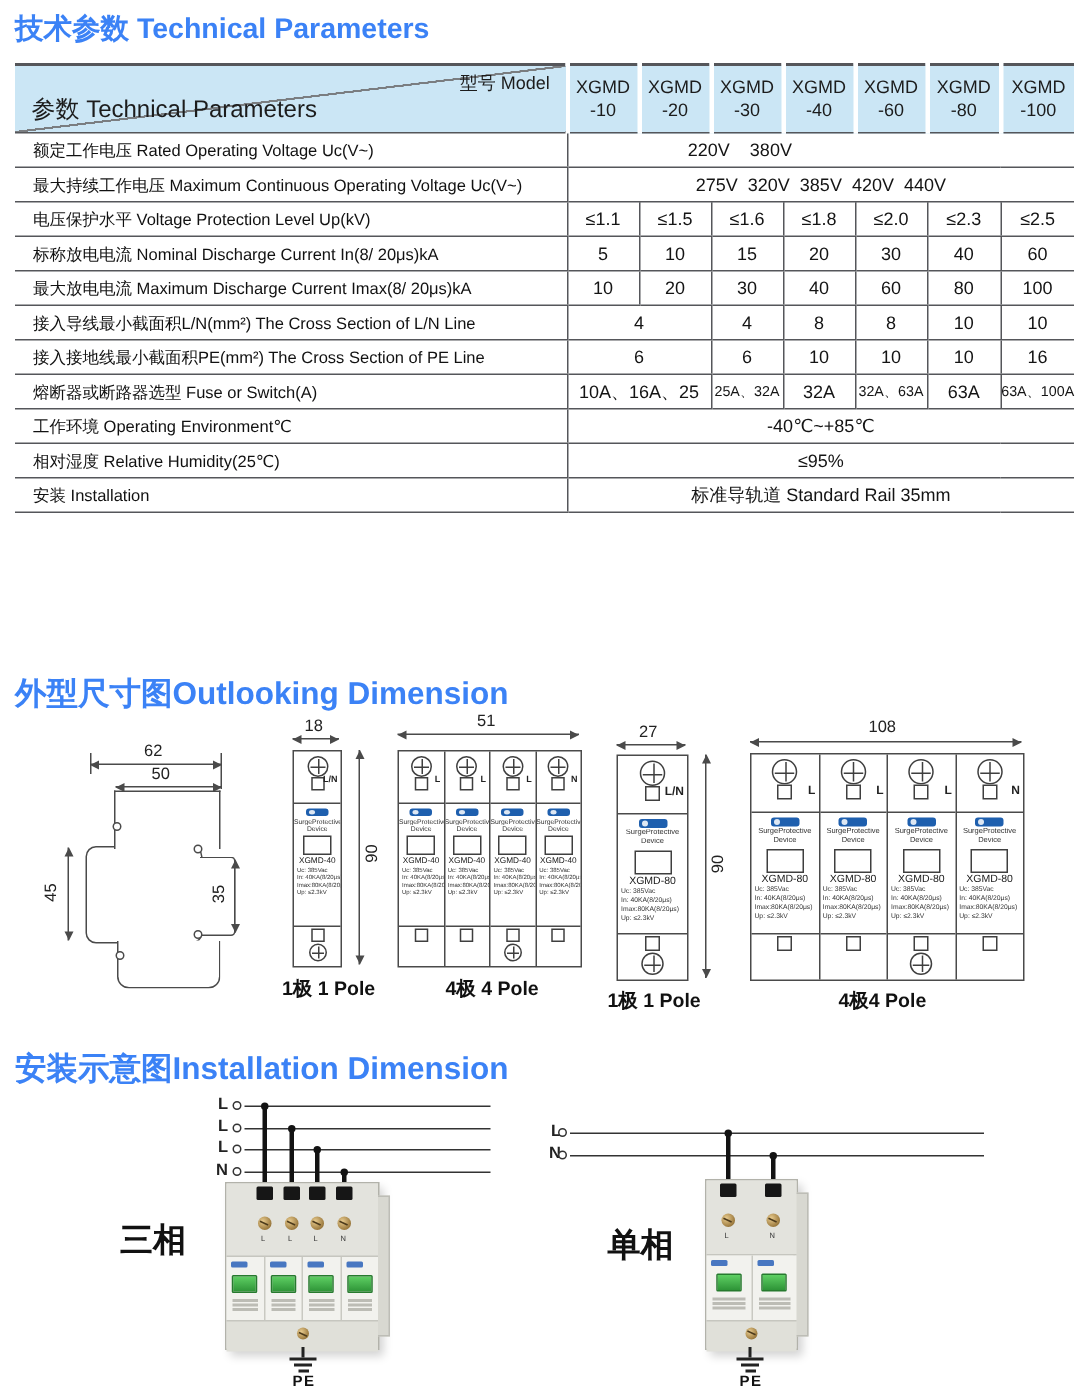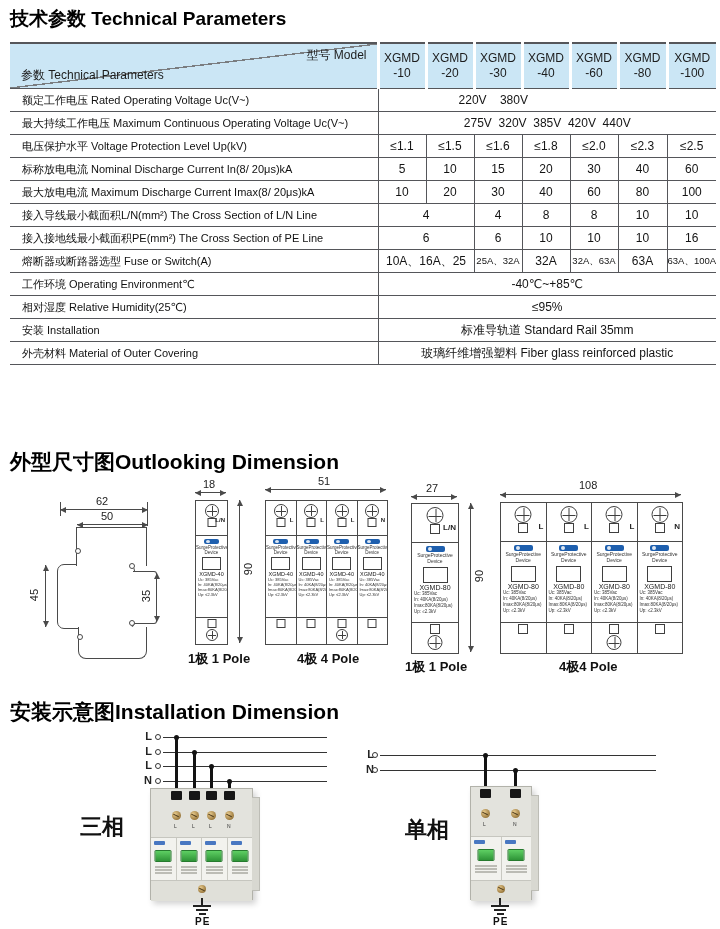--- a/index.html
+++ b/index.html
@@ -1,34 +1,34 @@
 <!DOCTYPE html>
 <html><head>
 <meta charset="utf-8">
 <style>
   html,body{margin:0;padding:0;background:#fff;}
   .page{position:relative;width:720px;height:929px;background:#ffffff;overflow:hidden;
         font-family:"Liberation Sans","DejaVu Sans",sans-serif;}
-  .title{position:absolute;color:#000000;font-weight:bold;white-space:nowrap;}
+  .title{position:absolute;color:#3b82f6;font-weight:bold;white-space:nowrap;}
   .t1{left:10px;top:6px;font-size:19px;}
   .t2{left:10px;top:448px;font-size:21px;}
   .t3{left:10px;top:698px;font-size:21px;}
 
   
   table.spec{position:absolute;left:10px;top:42px;width:706px;border-collapse:collapse;
              table-layout:fixed;border-top:2px solid #55565a;}
   .spec td,.spec th{border-bottom:1px solid #55565a;padding:0;}
   .spec thead th{height:44px;}
   .spec th.mh{background:#cbe6f5;border-left:3px solid #fff;font-size:12px;font-weight:normal;
               color:#1c1c1c;text-align:center;line-height:1.25;vertical-align:middle;}
   .spec th.corner{position:relative;background:
       linear-gradient(to bottom right,rgba(0,0,0,0) calc(50% - 0.7px),#7a7d80 calc(50% - 0.7px),
       #7a7d80 calc(50% + 0.7px),rgba(0,0,0,0) calc(50% + 0.7px)),#cbe6f5;}
   .corner .c-tr{position:absolute;top:3px;right:10px;font-size:12px;color:#1c1c1c;font-weight:normal;}
-  .corner .c-bl{position:absolute;bottom:4px;left:11px;font-size:12px;color:#1c1c1c;font-weight:normal;}
+  .corner .c-bl{position:absolute;bottom:4px;left:11px;font-size:16px;color:#1c1c1c;font-weight:normal;}
   .spec tbody td{height:22px;}
   .spec td.lbl{font-size:11px;color:#111;padding-left:12px;white-space:nowrap;overflow:hidden;}
   .spec td.val{border-left:1px solid #55565a;text-align:center;font-size:12px;color:#141414;white-space:pre;}
   .spec td.sm{font-size:9.5px;}
   .spec td.shift{padding-right:108px;}
 
   
   .ln{position:absolute;background:#4a4a4a;}
   .hdim{position:absolute;height:0;border-top:1px solid #4a4a4a;}
   .hdim::before,.hdim::after{content:'';position:absolute;top:-3px;width:0;height:0;
@@ -218,24 +218,20 @@
           <td class="val" colspan="7">-40℃~+85℃</td>
         </tr>
         <tr>
           <td class="lbl">相对湿度 Relative Humidity(25℃)</td>
           <td class="val" colspan="7">≤95%</td>
         </tr>
         <tr>
           <td class="lbl">安装 Installation</td>
           <td class="val" colspan="7">标准导轨道 Standard Rail 35mm</td>
         </tr>
-        <tr>
-          <td class="lbl">外壳材料 Material of Outer Covering</td>
-          <td class="val" colspan="7">玻璃纤维增强塑料 Fiber glass reinforced plastic</td>
-        </tr>
       </tbody>
   </table>
 
   <div>
 
     <div>
       <div class="outline-shape" style="left:57px;top:564px;width:76px;height:63px;border-radius:7px;"></div>
       <div class="outline-shape" style="left:76px;top:527px;width:69px;height:38px;border-bottom:none;"></div>
       <div class="outline-shape" style="left:78px;top:627px;width:67px;height:31px;border-top:none;border-radius:0 0 8px 8px;"></div>
       <div class="outline-shape" style="left:133px;top:571px;width:23px;height:51px;border-left:none;border-radius:0 3px 3px 0;"></div>

